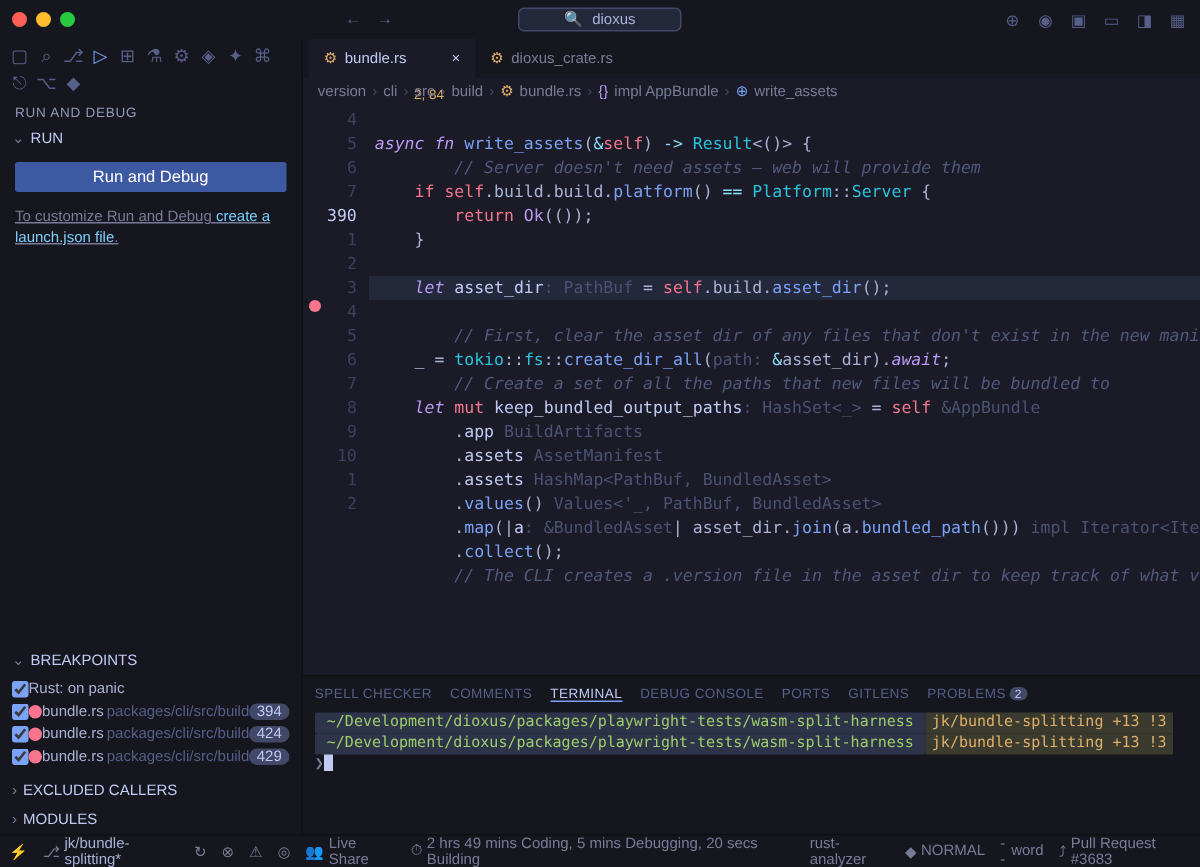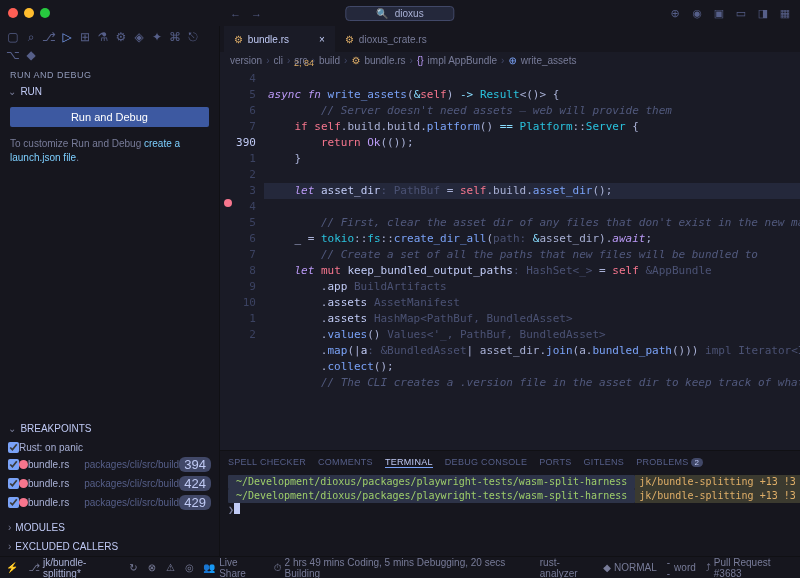--- a/index.html
+++ b/index.html
@@ -53,34 +53,34 @@
   display: flex; align-items: center; gap: 4px; cursor: pointer;
 }
 .accordion::before { content: "⌄"; font-size: 10px; color: #787c99; }
 .accordion.collapsed::before { content: "›"; }
 .run-box { padding: 6px 10px; }
 .run-btn {
   width: 100%; background: #3d59a1;
   color: #fff; border: none; border-radius: 2px;
   padding: 4px 0; font-size: 11px; cursor: pointer;
 }
-.hint { padding: 4px 10px; font-size: 10px; color: #787c99; line-height: 1.4; }
+.hint { padding: 4px 10px; font-size: 10px; color: #787c99; line-height: 1.4; text-decoration: underline; }
 .hint a { color: #7dcfff; text-decoration: none; }
 .side-spacer { flex: 1; }
 .bp-list { padding: 2px 8px 6px; }
 .bp-item {
   display: flex; align-items: center; gap: 0;
   padding: 2px 0; font-size: 10px;
 }
 .bp-item input { accent-color: #7aa2f7; width: 11px; height: 11px; }
 .bp-dot { width: 9px; height: 9px; border-radius: 50%; background: #f7768e; }
-.bp-path { color: #565f89; margin-left: 15px; }
+.bp-path { color: #565f89; margin-left: 2px; }
 .bp-line {
   margin-left: auto; background: #414868; color: #c0caf5;
-  font-size: 13px; padding: 0 5px; border-radius: 6px;
+  font-size: 10px; padding: 0 5px; border-radius: 6px;
 }
 
 .editor-pane { flex: 1; display: flex; flex-direction: column; background: #1a1b26; }
 .tab-bar {
   display: flex; align-items: center; background: #16161e;
   height: 26px; padding: 0 4px;
 }
 .tab {
   display: flex; align-items: center; gap: 5px;
   padding: 0 10px; height: 100%; font-size: 10px;
@@ -226,22 +226,22 @@
         <span class="bp-line">424</span>
       </div>
       <div class="bp-item">
         <input type="checkbox" checked="" style="">
         <span class="bp-dot"></span>
         <span>bundle.rs</span>
         <span class="bp-path">packages/cli/src/build</span>
         <span class="bp-line">429</span>
       </div>
     </div>
+    <div class="accordion collapsed">EXCLUDED CALLERS</div>
     <div class="accordion collapsed">MODULES</div>
-    <div class="accordion collapsed">EXCLUDED CALLERS</div>
   </div>
 
   <div class="editor-pane">
     <div class="tab-bar">
       <div class="tab active">
         <span class="bc-icon">⚙</span>
         <span>bundle.rs</span>
         <span class="mod">2, 84</span>
         <span>×</span>
       </div>

